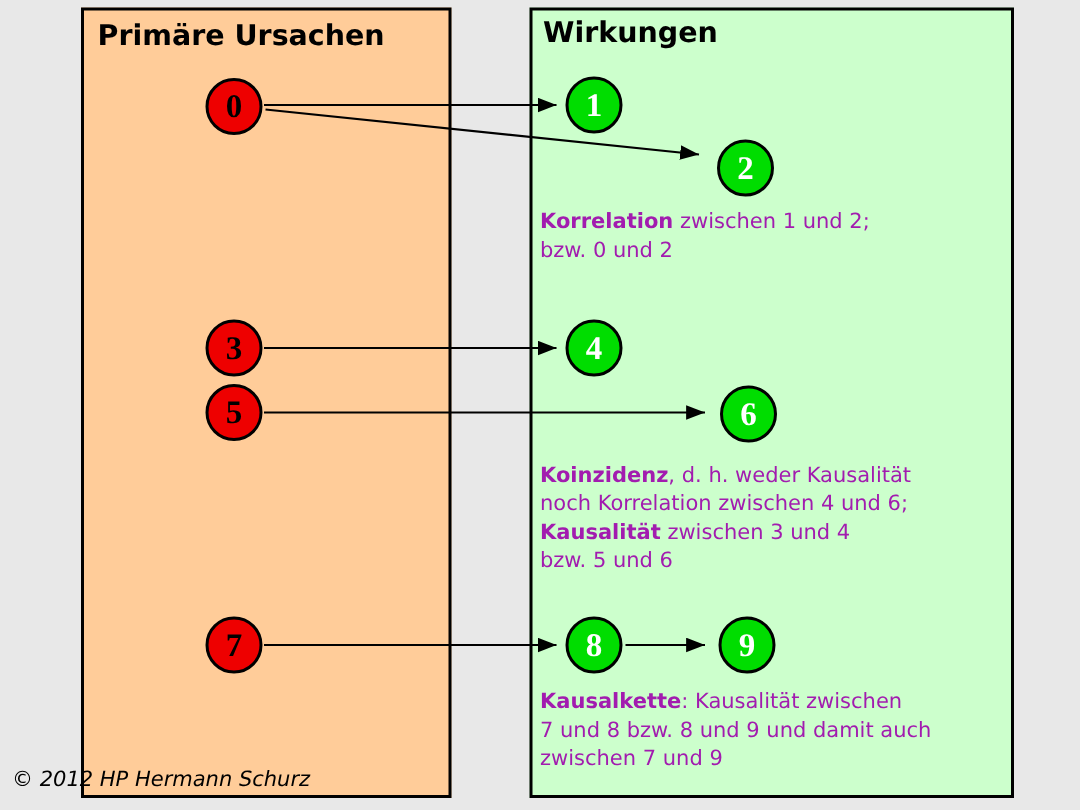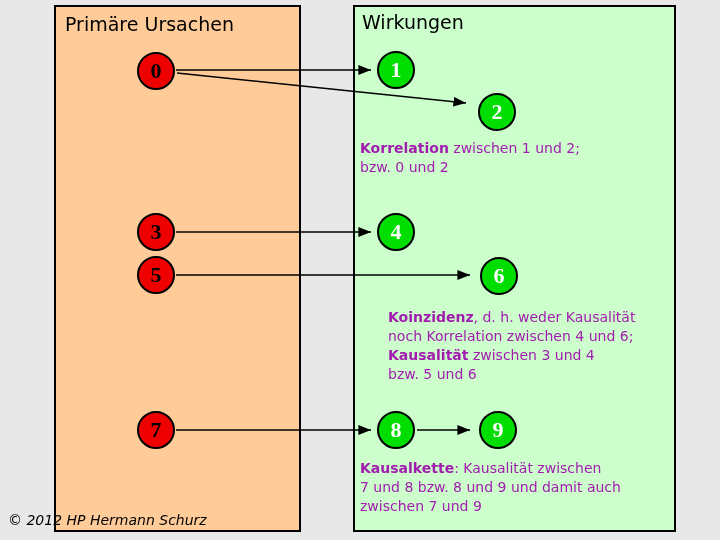--- a/index.html
+++ b/index.html
@@ -15,21 +15,21 @@
   }
   .panel {
     position: absolute;
     top: 5px; height: 527px;
     border: 2px solid var(--line, #000);
   }
   .panel.causes  { left: 54px;  width: 247px; background: var(--causes-bg, #FFCC99); }
   .panel.effects { left: 353px; width: 323px; background: var(--effects-bg, #CCFFCC); }
   .panel-title {
     position: absolute;
-    font-weight: normal;
+    font-weight: bold;
     font-size: 19px;
     color: #000;
     white-space: nowrap;
   }
   .panel.causes  .panel-title { left: 9px; top: 6px; }
   .panel.effects .panel-title { left: 7px; top: 4px; }
 
   #arrow-layer {
     position: absolute;
     left: 0; top: 0;
@@ -113,21 +113,21 @@
       <div class="node cause" style="left: 137px; top: 411px;">7</div>
       <div class="node effect" style="left: 377px; top: 411px;">8</div>
       <div class="node effect" style="left: 479px; top: 411px;">9</div>
     </div>
 
   <div id="annotation-layer">
       <div class="annotation" style="left: 360px; top: 139px;">
         <div><span class="b">Korrelation</span><span> zwischen 1 und 2;</span></div>
         <div><span>bzw. 0 und 2</span></div>
       </div>
-      <div class="annotation" style="left: 360px; top: 308px; margin-left: 28px;">
+      <div class="annotation" style="left: 360px; top: 308px;">
         <div><span class="b">Koinzidenz</span><span>, d. h. weder Kausalität</span></div>
         <div><span>noch Korrelation zwischen 4 und 6;</span></div>
         <div><span class="b">Kausalität</span><span> zwischen 3 und 4</span></div>
         <div><span>bzw. 5 und 6</span></div>
       </div>
       <div class="annotation" style="left: 360px; top: 459px;">
         <div><span class="b">Kausalkette</span><span>: Kausalität zwischen</span></div>
         <div><span>7 und 8 bzw. 8 und 9 und damit auch</span></div>
         <div><span>zwischen 7 und 9</span></div>
       </div>

